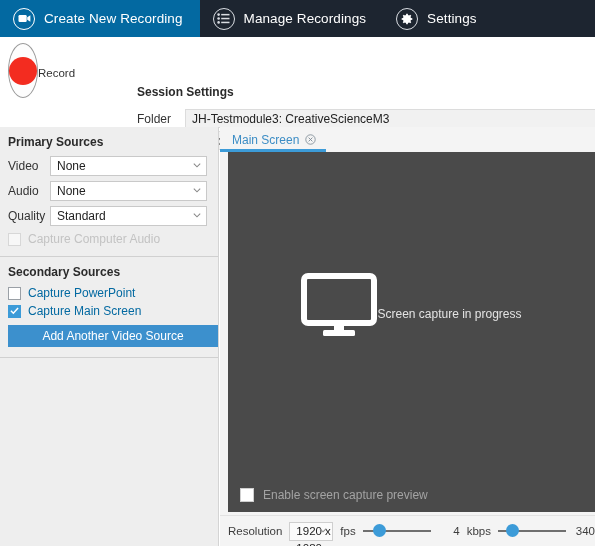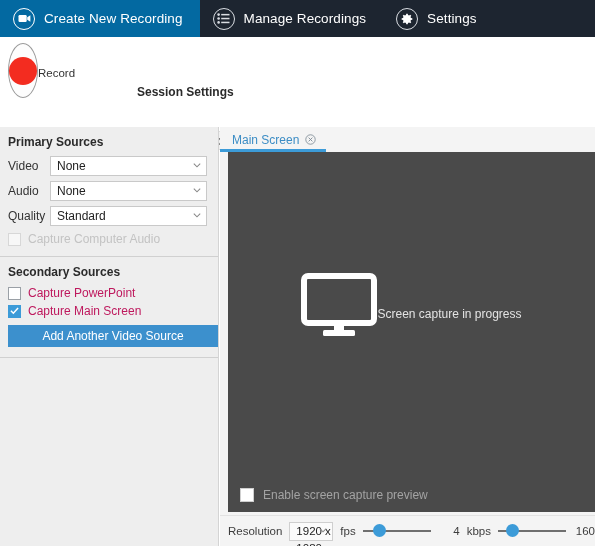--- a/index.html
+++ b/index.html
@@ -90,21 +90,21 @@
   .chev-path { stroke:#888; stroke-width:1.3; fill:none; }
 
   .chk-row { display:flex; align-items:center; gap:7px; margin-top:6px; }
   .chk {
     width:13px; height:13px; background:#ffffff; border:1px solid #9aa0a6;
     flex:0 0 auto; display:flex; align-items:center; justify-content:center;
     cursor:pointer;
   }
   .chk.checked { background:#3c9bd8; border-color:#3c9bd8; }
   .chk.disabled { border-color:#d7d7d7; background:#f7f7f7; }
-  .chk-label { font-size:12px; color:#be185d; }
+  .chk-label { font-size:12px; color:#0369a1; }
   .chk-label.disabled { color:#c3c3c3; }
 
   .secondary .chk-row { margin-top:0; margin-bottom:4px; }
   .btn-primary {
     display:block; width:100%; height:22px; margin-top:7px;
     background:#3c90cd; color:#fff; border:none; cursor:pointer;
     font-size:12px; font-family:"Liberation Sans", sans-serif;
   }
 
   
@@ -213,20 +213,24 @@
 
     <div class="record-wrap">
       <div class="record-btn">
         <span class="record-dot"></span>
       </div>
       <div class="record-label">Record</div>
     </div>
 
     <div class="sess-title">Session Settings</div>
 
+    <div class="field-row r1">
+      <span class="field-label">Folder</span>
+      <input class="field-input" type="text" value="JH-Testmodule3: CreativeScienceM3" style="">
+    </div>
 
     <div class="field-row r2">
       <span class="field-label">Name</span>
       <input class="field-input" type="text" value="Monday 18 July 2016 at 12:16:37" style="">
     </div>
   </div>
 
   <div class="leftcol">
 
     <div class="panel">
@@ -333,16 +337,16 @@
         <span class="track"></span>
         <span class="thumb" id="fps-thumb" style="left: 9.9px;"></span>
       </div>
       <span class="val">4</span>
 
       <span class="bb-label">kbps</span>
       <div class="slider">
         <span class="track"></span>
         <span class="thumb" id="kbps-thumb" style="left: 7.7px;"></span>
       </div>
-      <span class="val">160</span>
+      <span class="val">340</span>
     </div>
   </div>
 </div>
 
 </body></html>

